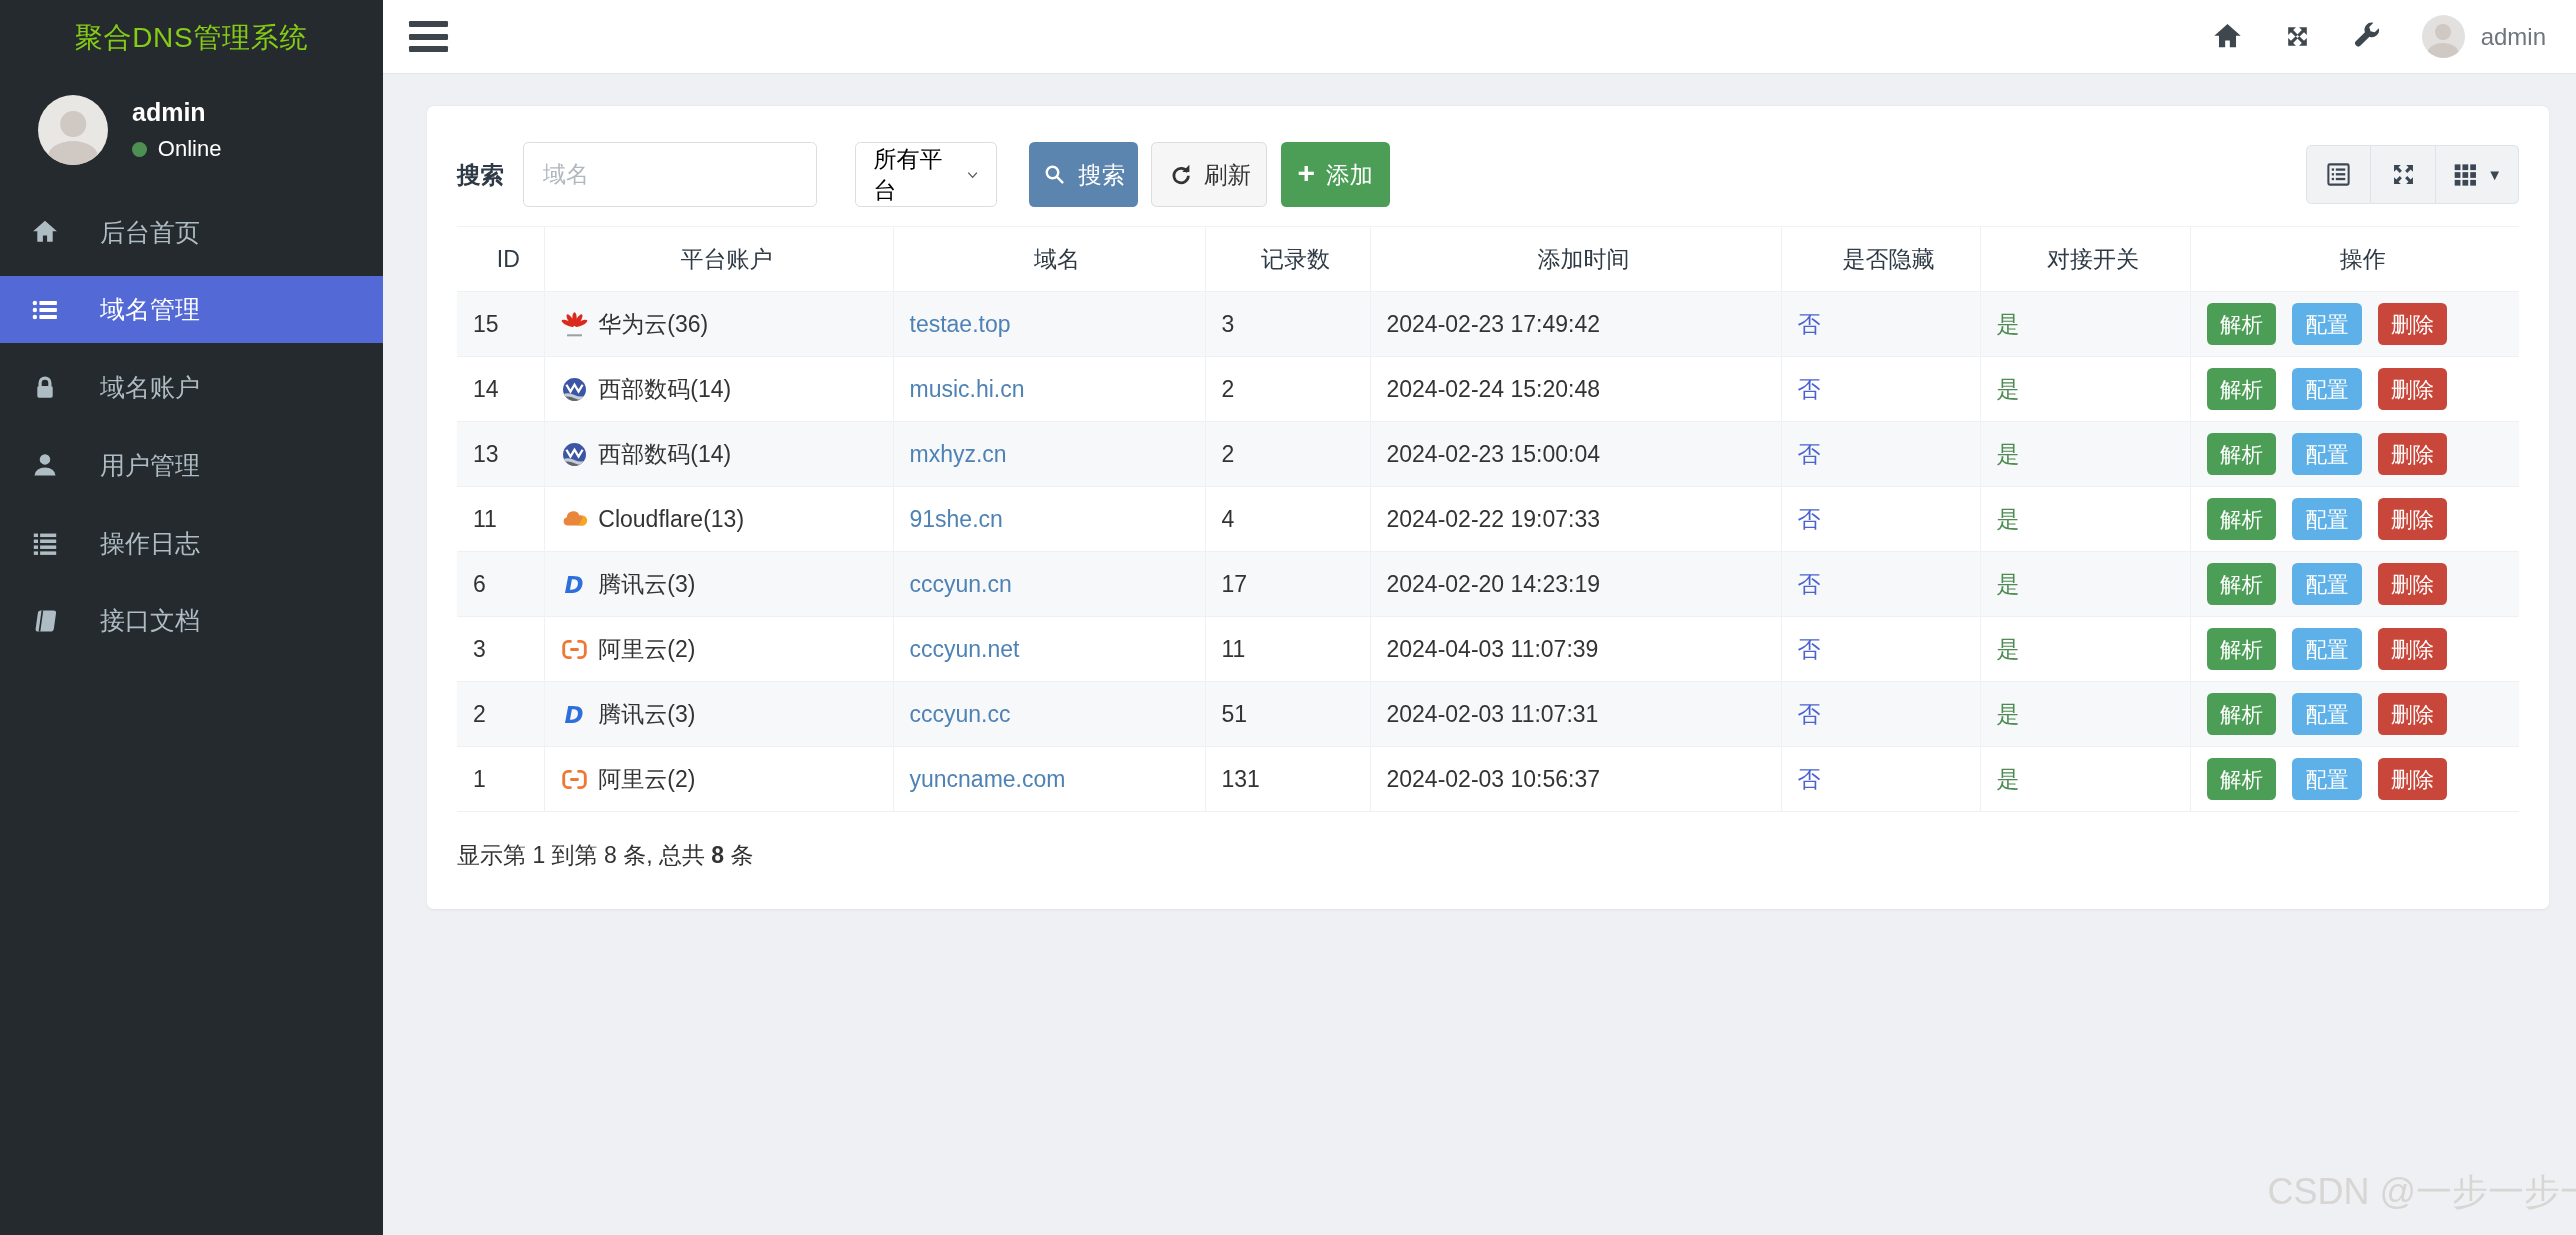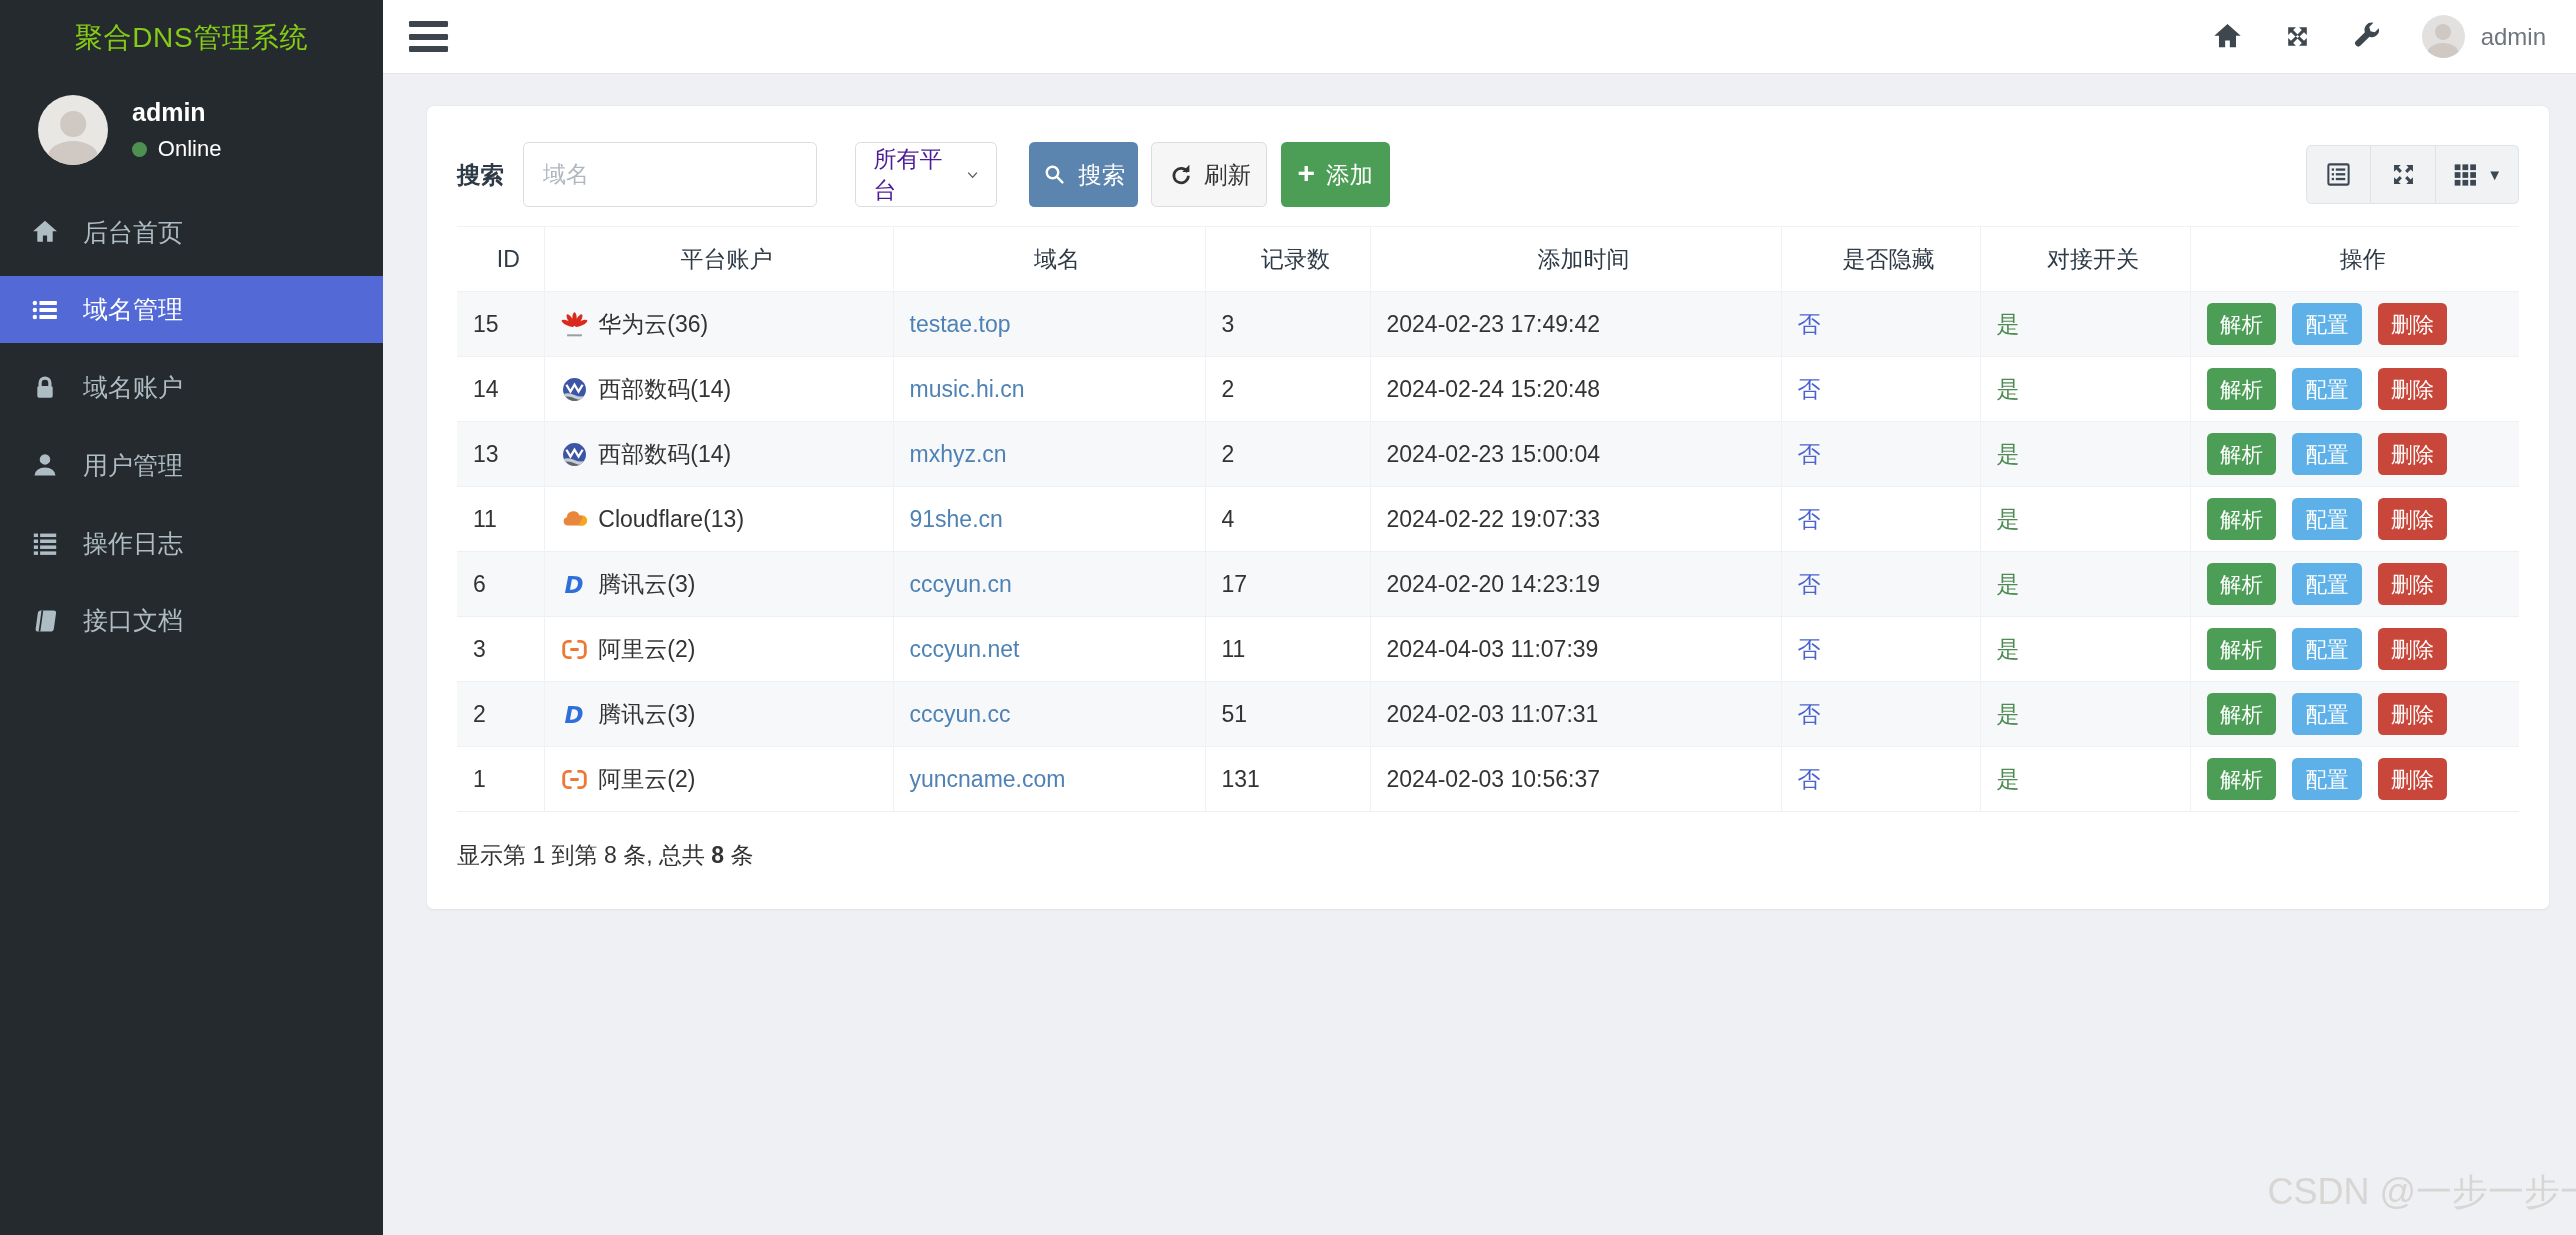--- a/index.html
+++ b/index.html
@@ -20,21 +20,21 @@
     width:50px; height:31px; border-radius:50% 50% 0 0; background:#cfc8c3; }
   .avatar.small { width:43px; height:43px; background:#e3e1df; }
   .avatar.small::before { width:16px; height:16px; top:9.4px; }
   .avatar.small::after { width:31px; height:20px; top:28px; }
   .user-name { color:#fff; font-weight:bold; font-size:25px; margin-bottom:9.4px; }
   .user-status { display:flex; align-items:center; gap:10.8px; font-size:22px; color:#fff; }
   .status-dot { width:15px; height:15px; border-radius:50%; background:#4c9152; }
   .nav-label { padding:17.5px 0 4px 24px; font-size:21.5px; color:#5a6a72; }
   .nav { list-style:none; margin-top:16px; }
   .nav li { height:67px; margin-bottom:10.8px; display:flex; align-items:center;
-    padding-left:31px; gap:24px; font-size:25px; color:#aebcc3; cursor:pointer; }
+    padding-left:31px; gap:41px; font-size:25px; color:#aebcc3; cursor:pointer; }
   .nav li svg { width:28px; height:28px; fill:currentColor; flex:none; }
   .nav li.active { background:#5269d6; color:#fff;align-items:center; }
 
   
   .main { margin-left:383px; }
   .topbar { height:74px; background:#fff; border-bottom:0.7px solid #e5e5e5;
     display:flex; align-items:center; padding:0 30px 0 25.5px; }
   .hamburger { width:39px; height:31px; display:flex; flex-direction:column;
     justify-content:space-between; cursor:pointer; }
   .hamburger span { display:block; width:39px; height:6px; border-radius:1.3px; background:#3d444c; }
@@ -51,21 +51,21 @@
     padding:36px 30px 38px 30px; }
 
   .toolbar-row { display:flex; align-items:center; }
   .search-label { font-size:23.5px; font-weight:bold; color:#2e3a45; margin-right:19px; }
   .search-input { width:294px; height:65px; border:0.7px solid #d9dde2; border-radius:5.4px;
     font-size:23px; padding:0 19px; color:#333; outline:none;
     font-family:"Liberation Sans","DejaVu Sans",sans-serif; }
   .search-input::placeholder { color:#b0b7bf; }
   .select-box { width:142px; height:65px; border:0.7px solid #d9dde2; border-radius:5.4px;
     margin-left:38px; display:flex; align-items:center; justify-content:space-between;
-    padding:0 15px 0 17.5px; font-size:23px; color:#4c1d95; cursor:pointer; background:#fff; }
+    padding:0 15px 0 17.5px; font-size:23px; color:#000000; cursor:pointer; background:#fff; }
   .select-box svg { width:17.5px; height:17.5px; stroke:#555; fill:none; stroke-width:3; }
   .btn { height:65px; border-radius:5.4px; display:inline-flex; align-items:center;
     justify-content:center; gap:10.8px; font-size:23.5px; cursor:pointer; border:0.7px solid transparent; }
   .btn svg { width:25.5px; height:25.5px; }
   .btn-search { background:#5b84ae; color:#fff; width:109px; margin-left:32px; }
   .btn-refresh { background:#f6f6f6; color:#333; width:116px; margin-left:13.4px; border-color:#dcdcdc; }
   .btn-add { background:#4c9e56; color:#fff; width:109px; margin-left:13.4px; }
   .plus-glyph { font-size:30px; font-weight:bold; line-height:1; margin-top:-2.7px; }
 
   .view-group { margin-left:auto; display:flex; }

